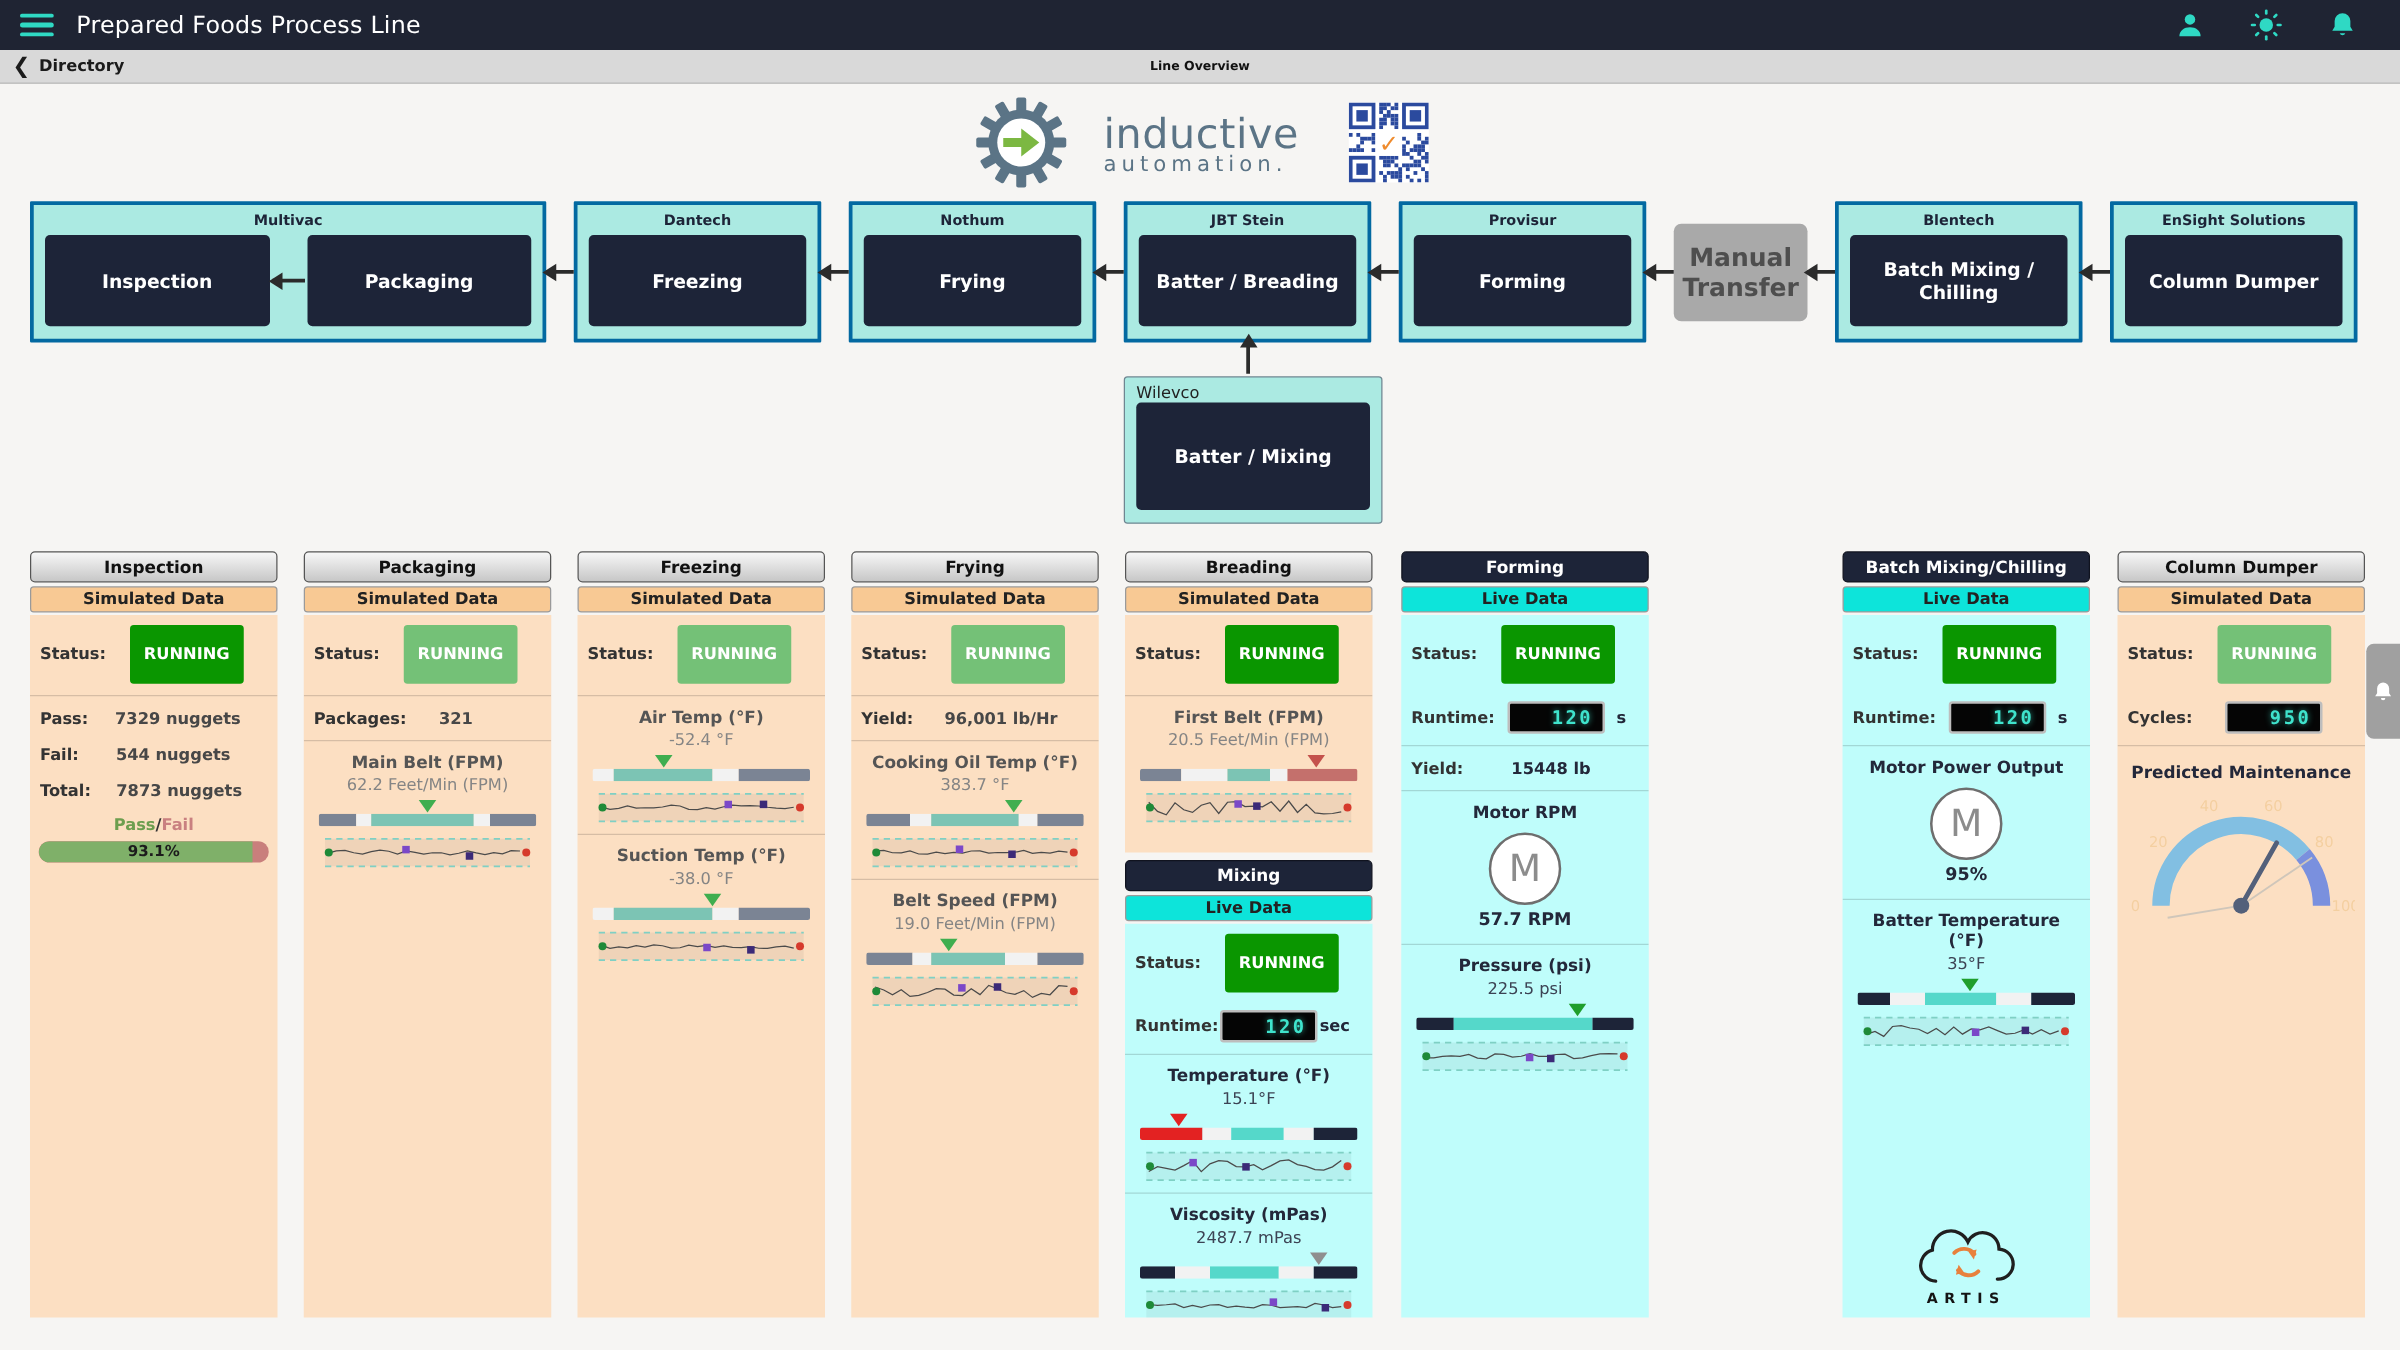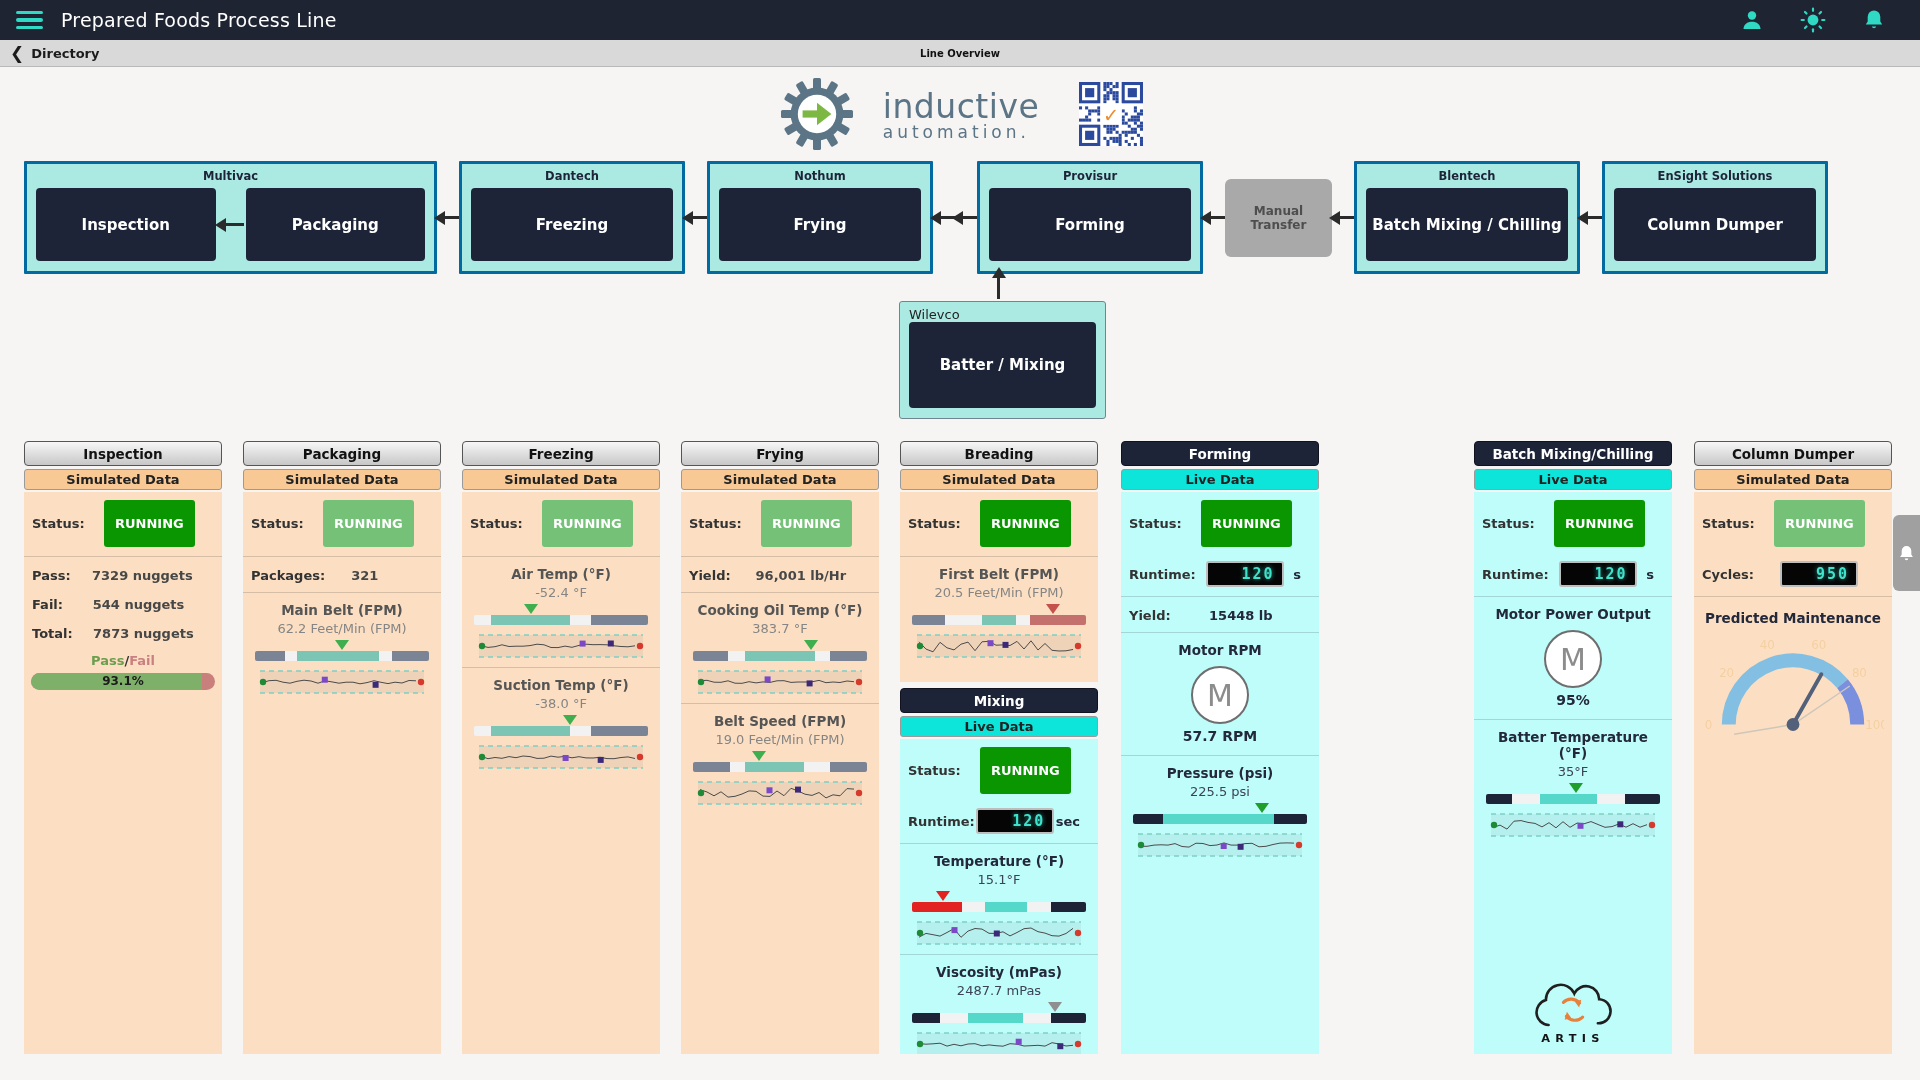--- a/index.html
+++ b/index.html
@@ -24,25 +24,25 @@
 .logo-text .l2{font-size:17px;color:#5b7486;letter-spacing:4px;margin-top:-4px}
 
 
 .flow{position:relative;height:262px}
 .flow-row{display:flex;align-items:stretch;height:113px;padding:0 24px}
 .station{background:var(--flow_teal,#abeae2);border:3px solid #0369a1;border-radius:1px;display:flex;flex-direction:column;padding:5px 9px 10px}
 .station .vendor{text-align:center;font-size:11.5px;font-weight:bold;color:#1d2438;margin-bottom:5px}
 .machines{flex:1;display:flex;align-items:stretch}
 .machine{flex:1;background:var(--navy,#1d2438);border-radius:4px;color:#fff;font-weight:bold;font-size:15px;display:flex;align-items:center;justify-content:center;text-align:center;cursor:pointer;padding:4px}
 .w-multivac{width:413px}
-.w-std{width:226px}
+.w-std{width:198px}
 .arrow-left{width:22px;height:3px;background:#2b2b2b;position:relative;align-self:center;flex:0 0 22px}
 .arrow-left::before{content:"";position:absolute;left:-3px;top:-5.5px;width:0;height:0;border:7px solid transparent;border-left:0;border-right:11px solid #2b2b2b}
 .arrow-left.inner{flex:0 0 26px;width:26px;margin:0 2px;align-self:center}
-.manual{flex:0 0 107px;height:78px;align-self:center;background:#a9a9a9;border-radius:6px;color:#4e4e4e;font-weight:bold;font-size:12px;display:flex;align-items:center;justify-content:center;text-align:center;padding:6px}
+.manual{flex:0 0 107px;height:78px;align-self:center;background:#a9a9a9;border-radius:6px;color:#4e4e4e;font-weight:bold;font-size:20px;display:flex;align-items:center;justify-content:center;text-align:center;padding:6px}
 .substation{position:absolute;left:899px;top:140px;width:207px;height:118px;background:var(--flow_teal,#abeae2);border:1px solid #6f8691;border-radius:3px;display:flex;flex-direction:column;padding:5px 9px 10px}
 .v-arrow{position:absolute;left:997px;top:116px;width:3px;height:22px;background:#2b2b2b}
 .v-arrow::before{content:"";position:absolute;top:-10px;left:-5.5px;width:0;height:0;border:7px solid transparent;border-top:0;border-bottom:11px solid #2b2b2b}
 
 
 .panels{position:relative;height:616px;margin-top:18px}
 .panel{position:absolute;top:0;width:198px;height:613px;display:flex;flex-direction:column}
 .p-head{flex:0 0 25px;border:1px solid #555;border-radius:4px;background:linear-gradient(#f7f7f7,#c7c7c7);display:flex;align-items:center;justify-content:center;font-weight:bold;font-size:13.5px;color:#111;margin-bottom:3px;cursor:pointer}
 .p-head.dark{background:var(--navy,#1d2438);color:#fff;border-color:#10131f}
 .p-mode{flex:0 0 21px;border:1px solid #9a9a9a;border-radius:3px;display:flex;align-items:center;justify-content:center;font-weight:bold;font-size:13px;color:#222;margin-bottom:2px}
@@ -282,20 +282,26 @@
         </div>
     </div>
     <div class="arrow-left"></div>
     <div class="station w-std">
       <div class="vendor">Nothum</div>
       <div class="machines">
           <div class="machine">Frying</div>
         </div>
     </div>
     <div class="arrow-left"></div>
+    <div class="station w-std">
+      <div class="vendor">JBT Stein</div>
+      <div class="machines">
+          <div class="machine">Batter / Breading</div>
+        </div>
+    </div>
     <div class="arrow-left"></div>
     <div class="station w-std">
       <div class="vendor">Provisur</div>
       <div class="machines">
           <div class="machine">Forming</div>
         </div>
     </div>
     <div class="arrow-left"></div>
     <div class="manual">Manual Transfer</div>
     <div class="arrow-left"></div>

